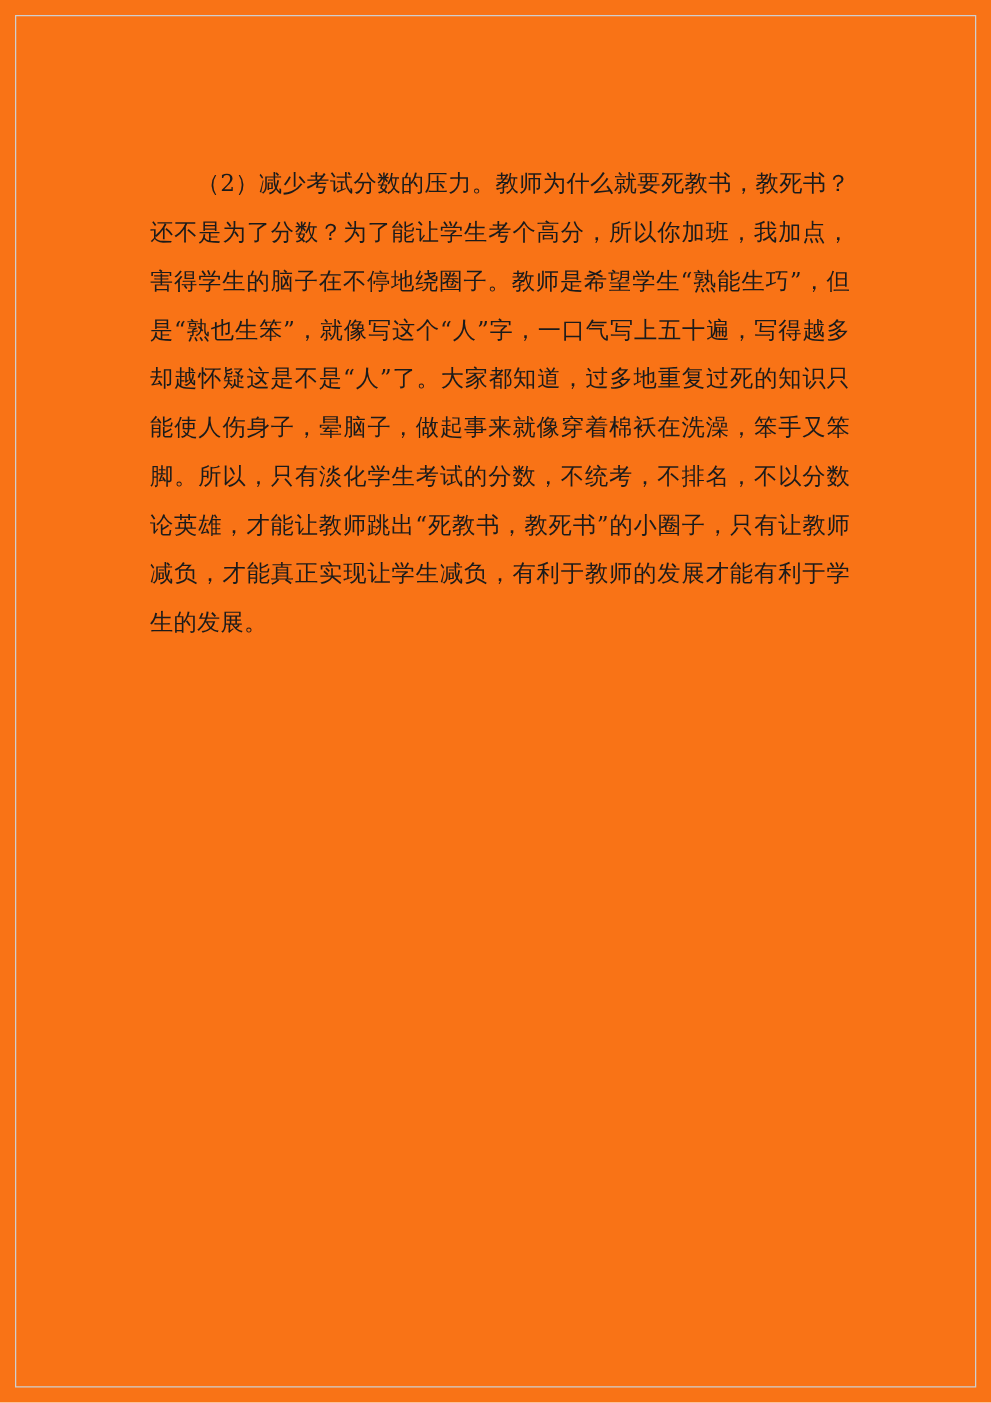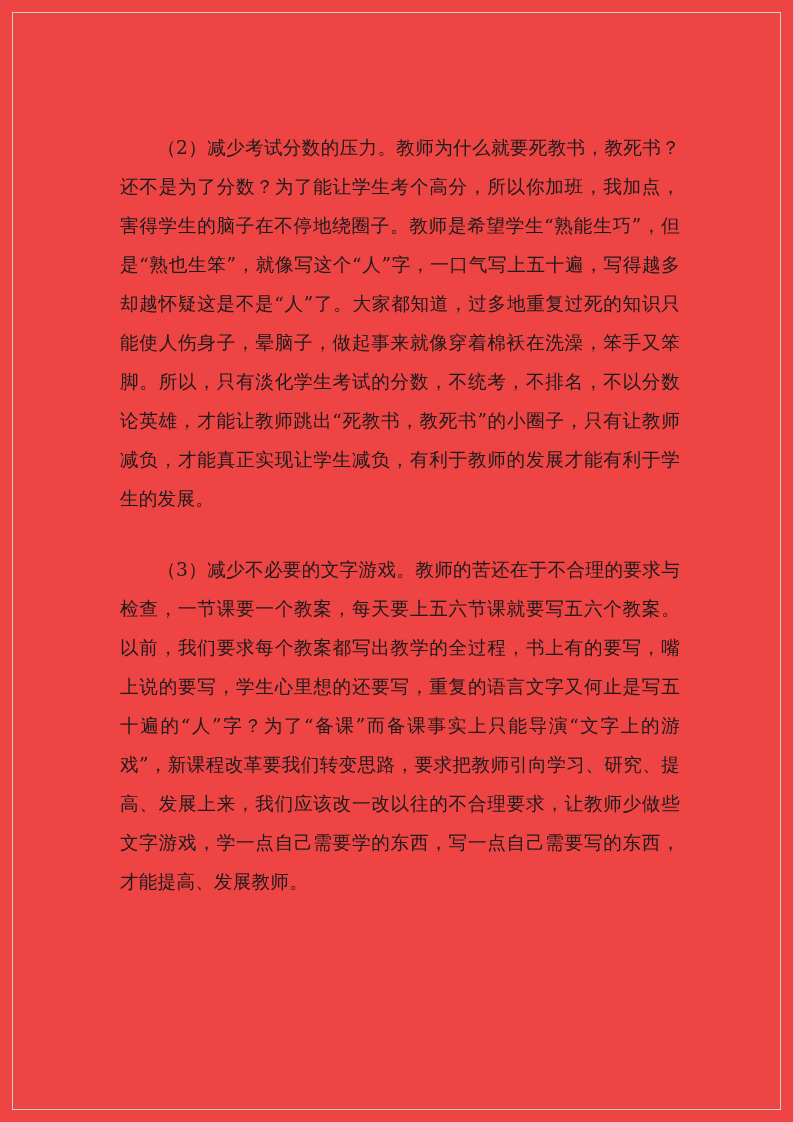--- a/index.html
+++ b/index.html
@@ -4,21 +4,21 @@
 <style>
   html, body {
     margin: 0;
     padding: 0;
     background: #ffffff;
   }
   .page {
     position: relative;
     width: 793px;
     height: 1122px;
-    background: #ef4444;
+    background: #f97316;
     box-sizing: border-box;
     overflow: hidden;
     font-family: "DejaVu Serif", "Liberation Serif", serif;
   }
   .page-border {
     position: absolute;
     left: 12px;
     top: 12px;
     right: 12px;
     bottom: 12px;
@@ -48,15 +48,14 @@
     text-indent: 2em;
   }
 </style>
 </head>
 <body>
 
 <div class="page">
   <div class="page-border"></div>
   <div class="content">
     <p class="para indent">（2）减少考试分数的压力。教师为什么就要死教书，教死书？还不是为了分数？为了能让学生考个高分，所以你加班，我加点，害得学生的脑子在不停地绕圈子。教师是希望学生“熟能生巧”，但是“熟也生笨”，就像写这个“人”字，一口气写上五十遍，写得越多却越怀疑这是不是“人”了。大家都知道，过多地重复过死的知识只能使人伤身子，晕脑子，做起事来就像穿着棉袄在洗澡，笨手又笨脚。所以，只有淡化学生考试的分数，不统考，不排名，不以分数论英雄，才能让教师跳出“死教书，教死书”的小圈子，只有让教师减负，才能真正实现让学生减负，有利于教师的发展才能有利于学生的发展。</p>
-    <p class="para indent">（3）减少不必要的文字游戏。教师的苦还在于不合理的要求与检查，一节课要一个教案，每天要上五六节课就要写五六个教案。以前，我们要求每个教案都写出教学的全过程，书上有的要写，嘴上说的要写，学生心里想的还要写，重复的语言文字又何止是写五十遍的“人”字？为了“备课”而备课事实上只能导演“文字上的游戏”，新课程改革要我们转变思路，要求把教师引向学习、研究、提高、发展上来，我们应该改一改以往的不合理要求，让教师少做些文字游戏，学一点自己需要学的东西，写一点自己需要写的东西，才能提高、发展教师。</p>
   </div>
 </div>
 
 </body></html>

